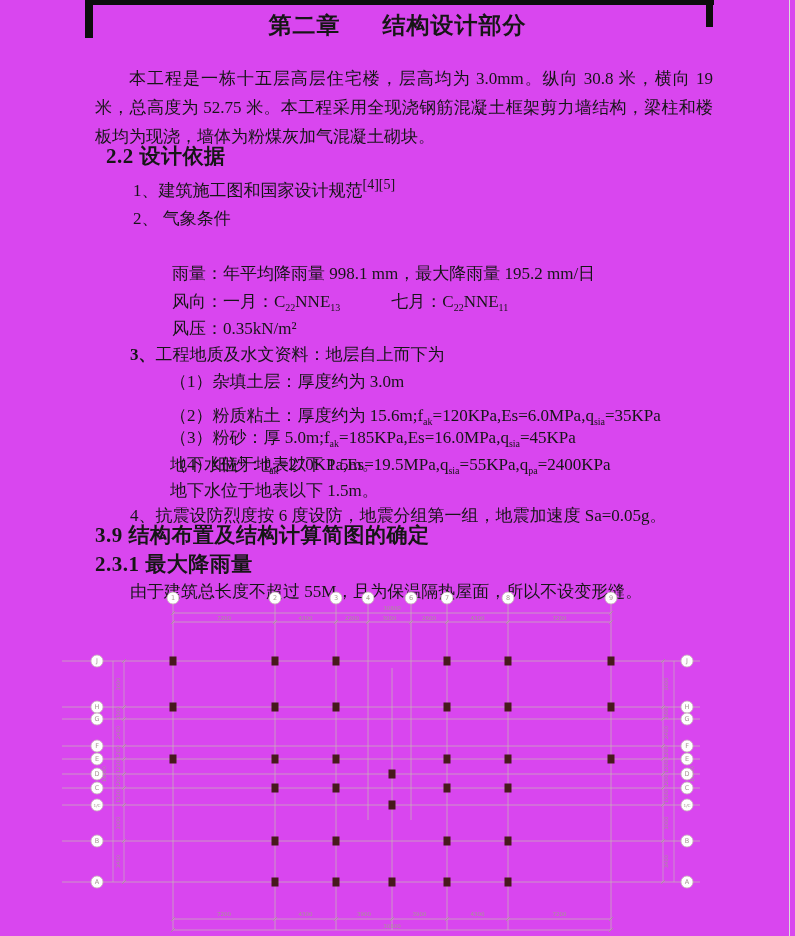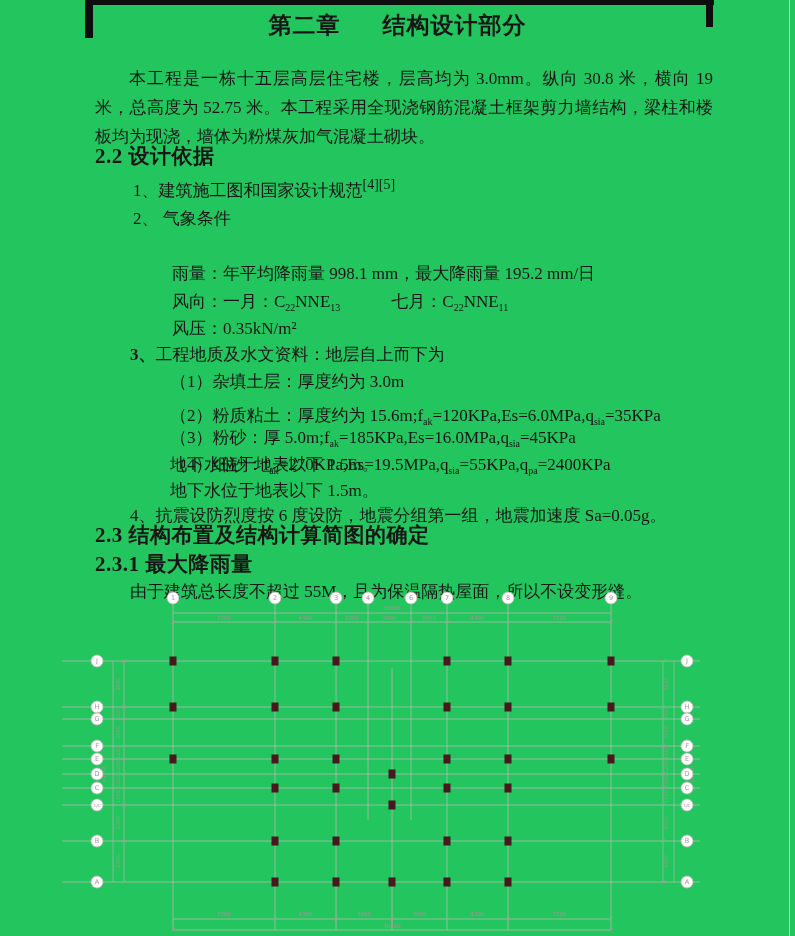--- a/index.html
+++ b/index.html
@@ -1,18 +1,18 @@
 <!DOCTYPE html>
 <html><head>
 <meta charset="utf-8">
 <style>
   html,body{margin:0;padding:0;background:#e8e8e6;}
   .page{
     position:relative;width:795px;height:936px;margin:0 auto;
-    background:#22c55e;overflow:hidden;
+    background:#d946ef;overflow:hidden;
     font-family:"Liberation Serif", serif;color:#161616;
   }
   .abs{position:absolute;}
   
   .topbar{background:#0d0d0d;}
   .edge-line{background:#dcdcda;}
   
   .chapter-title{width:795px;text-align:center;font-size:23px;font-weight:bold;letter-spacing:1px;}
   .chapter-title .gap{display:inline-block;width:42px;}
   .h2{font-size:21px;font-weight:bold;letter-spacing:0.5px;}
@@ -32,37 +32,37 @@
   <div class="abs topbar" style="left:85px;top:0;width:8px;height:38px;"></div>
   <div class="abs topbar" style="left:706px;top:0;width:7px;height:27px;"></div>
   <div class="abs edge-line" style="left:789px;top:0;width:1px;height:936px;"></div>
 
   <div class="abs chapter-title" style="top:10px;left:0;">
     <span>第二章</span><span class="gap"></span><span>结构设计部分</span>
   </div>
 
   <div class="abs body-text para" style="top:64px;left:95px;">本工程是一栋十五层高层住宅楼，层高均为 3.0mm。纵向 30.8 米，横向 19 米，总高度为 52.75 米。本工程采用全现浇钢筋混凝土框架剪力墙结构，梁柱和楼板均为现浇，墙体为粉煤灰加气混凝土砌块。</div>
 
-  <div class="abs h2" style="top:142px;left:95px;">2.2  设计依据</div>
+  <div class="abs h2" style="top:142px;left:106px;">2.2  设计依据</div>
   <div class="abs body-text" style="top:176px;left:133px;"><span>1、建筑施工图和国家设计规范</span><sup class="ref">[4][5]</sup></div>
   <div class="abs body-text" style="top:204px;left:133px;">2、 气象条件</div>
   <div class="abs body-text" style="top:259px;left:172px;">雨量：年平均降雨量 998.1 mm，最大降雨量 195.2 mm/日</div>
   <div class="abs body-text" style="top:287px;left:172px;"><span>风向：一月：C</span><sub class="sm">22</sub><span>NNE</span><sub class="sm">13</sub><span>　　　七月：C</span><sub class="sm">22</sub><span>NNE</span><sub class="sm">11</sub></div>
   <div class="abs body-text" style="top:314px;left:172px;">风压：0.35kN/m²</div>
   <div class="abs body-text" style="top:340px;left:130px;"><span class="num-bold">3、</span><span>工程地质及水文资料：地层自上而下为</span></div>
   <div class="abs body-text" style="top:367px;left:170px;text-align:center;">（1）杂填土层：厚度约为 3.0m</div>
   <div class="abs body-text" style="top:401px;left:170px;"><span>（2）粉质粘土：厚度约为 15.6m;f</span><sub class="sm">ak</sub><span>=120KPa,Es=6.0MPa,q</span><sub class="sm">sia</sub><span>=35KPa</span></div>
   <div class="abs body-text" style="top:423px;left:170px;"><span>（3）粉砂：厚 5.0m;f</span><sub class="sm">ak</sub><span>=185KPa,Es=16.0MPa,q</span><sub class="sm">sia</sub><span>=45KPa</span></div>
   <div class="abs body-text" style="top:450px;left:170px;">地下水位于地表以下 1.5m。</div>
 
   <div class="abs body-text" style="top:450px;left:170px;"><span>（4）细砂：f</span><sub class="sm">ak</sub><span>=270KPa,Es=19.5MPa,q</span><sub class="sm">sia</sub><span>=55KPa,q</span><sub class="sm">pa</sub><span>=2400KPa</span></div>
   <div class="abs body-text" style="top:476px;left:170px;">地下水位于地表以下 1.5m。</div>
   <div class="abs body-text" style="top:501px;left:130px;">4、抗震设防烈度按 6 度设防，地震分组第一组，地震加速度 Sa=0.05g。</div>
 
-  <div class="abs h2" style="top:521px;left:95px;">2.3 结构布置及结构计算简图的确定</div>
+  <div class="abs h2" style="top:521px;left:95px;">3.9 结构布置及结构计算简图的确定</div>
   <div class="abs h2" style="top:550px;left:95px;">2.3.1  最大降雨量</div>
   <div class="abs body-text" style="top:577px;left:130px;">由于建筑总长度不超过 55M，且为保温隔热屋面，所以不设变形缝。</div>
 
   <svg id="plan" class="abs" style="top:590px;left:0;" width="795" height="346" viewBox="0 0 795 346">
       <line x1="173" y1="14" x2="173" y2="340" stroke="#c7b9b6" stroke-width="0.7"></line>
       <line x1="275" y1="14" x2="275" y2="340" stroke="#c7b9b6" stroke-width="0.7"></line>
       <line x1="336" y1="14" x2="336" y2="340" stroke="#c7b9b6" stroke-width="0.7"></line>
       <line x1="368" y1="14" x2="368" y2="230" stroke="#c7b9b6" stroke-width="0.7"></line>
       <line x1="411" y1="14" x2="411" y2="230" stroke="#c7b9b6" stroke-width="0.7"></line>
       <line x1="447" y1="14" x2="447" y2="340" stroke="#c7b9b6" stroke-width="0.7"></line>

